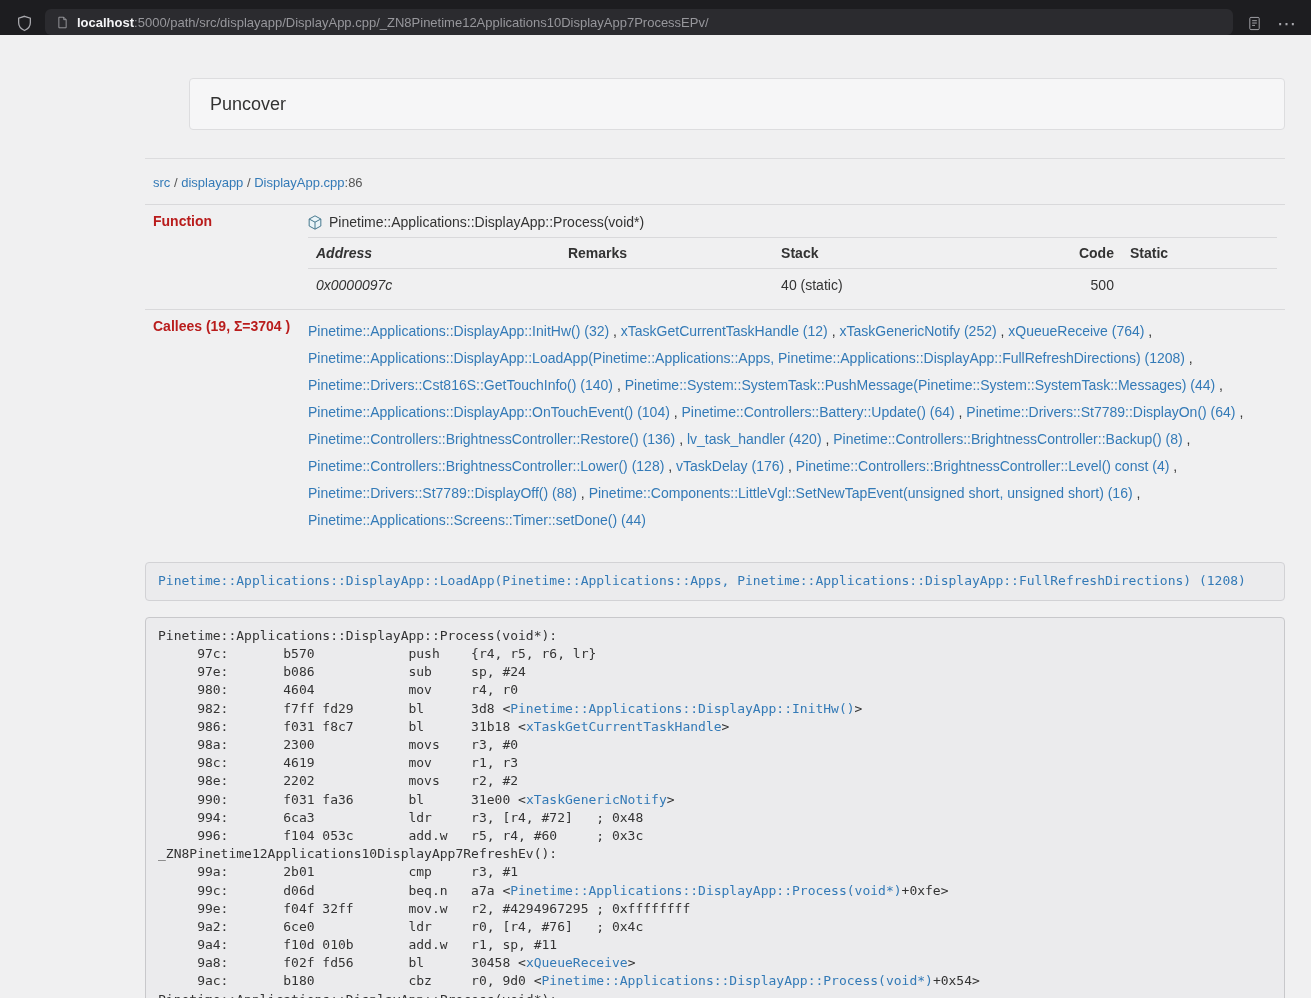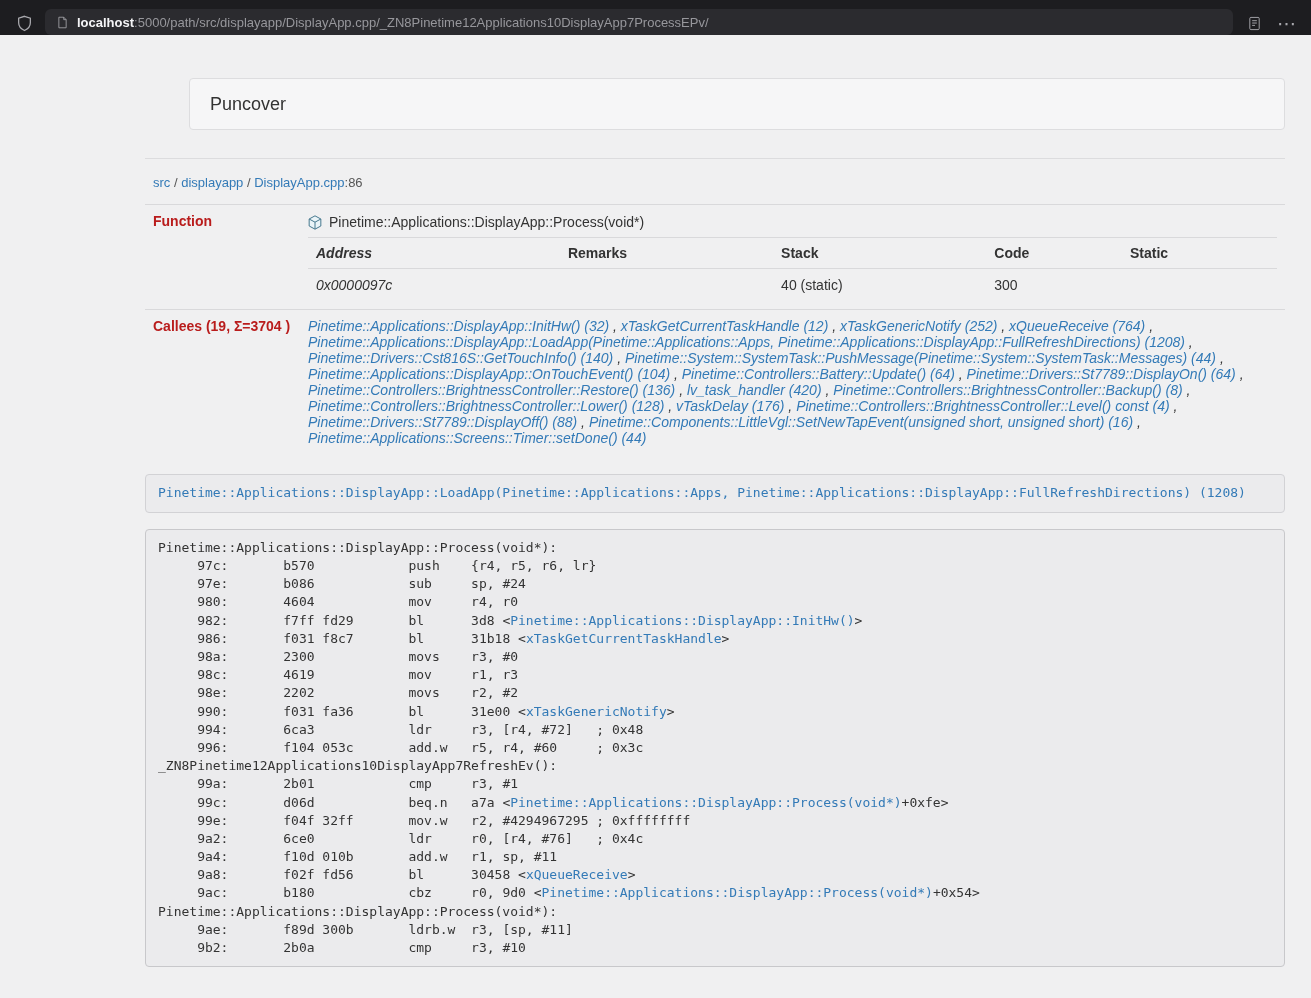--- a/index.html
+++ b/index.html
@@ -30,24 +30,24 @@
   table.sym-table > tbody > tr > td { border-top:1px solid #d9d9db; vertical-align:top; text-align:left; padding:8px; }
   th.row-label { width:155px; font-weight:bold; color:#b91c1c; }
   .symbol-line { display:flex; align-items:center; gap:7px; margin-bottom:4px; line-height:18px; }
 
   table.stats { width:100%; border-collapse:collapse; margin-top:6px; }
   table.stats th { text-align:left; font-weight:bold; padding:7px 8px; border-top:1px solid #d9d9db; border-bottom:1px solid #d9d9db; }
   table.stats td { text-align:left; padding:8px; }
   table.stats th:nth-child(1), table.stats td:nth-child(1) { width:26%;font-style:italic; }
   table.stats th:nth-child(2), table.stats td:nth-child(2) { width:22%; }
   table.stats th:nth-child(3), table.stats td:nth-child(3) { width:22%; }
-  table.stats th:nth-child(4), table.stats td:nth-child(4) { width:14%; }
+  table.stats th:nth-child(4), table.stats td:nth-child(4) { width:14%;text-align:right; }
   table.stats th:nth-child(5), table.stats td:nth-child(5) { width:16%;margin-top:17px; }
 
-  td.callees { line-height:16px;font-style:italic; }
+  td.callees { line-height:27px; }
   a.callee { white-space:nowrap; }
 
   .code-panel { margin-top:20px; background:#ebebed; border:1px solid #d2d2d5; border-radius:4px; padding:10px 12px; font-family:"DejaVu Sans Mono", monospace; font-size:13px; line-height:1.3; }
 
   pre.disasm { margin-top:16px; background:#ebebed; border:1px solid #c8c8cb; border-radius:4px; padding:9px 12px;
     font-family:"DejaVu Sans Mono", monospace; font-size:13px; line-height:1.4; color:#333;
     white-space:pre; tab-size:8; -moz-tab-size:8; overflow:hidden; }
 </style>
 </head>
 <body>
@@ -110,21 +110,21 @@
                   <th>Stack</th>
                   <th>Code</th>
                   <th>Static</th>
                 </tr>
               </thead>
             <tbody>
                 <tr id="stats-row">
                   <td>0x0000097c</td>
                   <td></td>
                   <td>40 (static)</td>
-                  <td>300</td>
+                  <td>500</td>
                   <td></td>
                 </tr>
               </tbody>
           </table>
         </td>
       </tr>
       <tr>
         <th class="row-label">Callees (19, Σ=3704 )</th>
         <td class="row-content callees" id="callees"><a class="callee">Pinetime::Applications::DisplayApp::InitHw() (32)</a><span> , </span><a class="callee">xTaskGetCurrentTaskHandle (12)</a><span> , </span><a class="callee">xTaskGenericNotify (252)</a><span> , </span><a class="callee">xQueueReceive (764)</a><span> , </span><a class="callee">Pinetime::Applications::DisplayApp::LoadApp(Pinetime::Applications::Apps, Pinetime::Applications::DisplayApp::FullRefreshDirections) (1208)</a><span> , </span><a class="callee">Pinetime::Drivers::Cst816S::GetTouchInfo() (140)</a><span> , </span><a class="callee">Pinetime::System::SystemTask::PushMessage(Pinetime::System::SystemTask::Messages) (44)</a><span> , </span><a class="callee">Pinetime::Applications::DisplayApp::OnTouchEvent() (104)</a><span> , </span><a class="callee">Pinetime::Controllers::Battery::Update() (64)</a><span> , </span><a class="callee">Pinetime::Drivers::St7789::DisplayOn() (64)</a><span> , </span><a class="callee">Pinetime::Controllers::BrightnessController::Restore() (136)</a><span> , </span><a class="callee">lv_task_handler (420)</a><span> , </span><a class="callee">Pinetime::Controllers::BrightnessController::Backup() (8)</a><span> , </span><a class="callee">Pinetime::Controllers::BrightnessController::Lower() (128)</a><span> , </span><a class="callee">vTaskDelay (176)</a><span> , </span><a class="callee">Pinetime::Controllers::BrightnessController::Level() const (4)</a><span> , </span><a class="callee">Pinetime::Drivers::St7789::DisplayOff() (88)</a><span> , </span><a class="callee">Pinetime::Components::LittleVgl::SetNewTapEvent(unsigned short, unsigned short) (16)</a><span> , </span><a class="callee">Pinetime::Applications::Screens::Timer::setDone() (44)</a></td>
       </tr>

